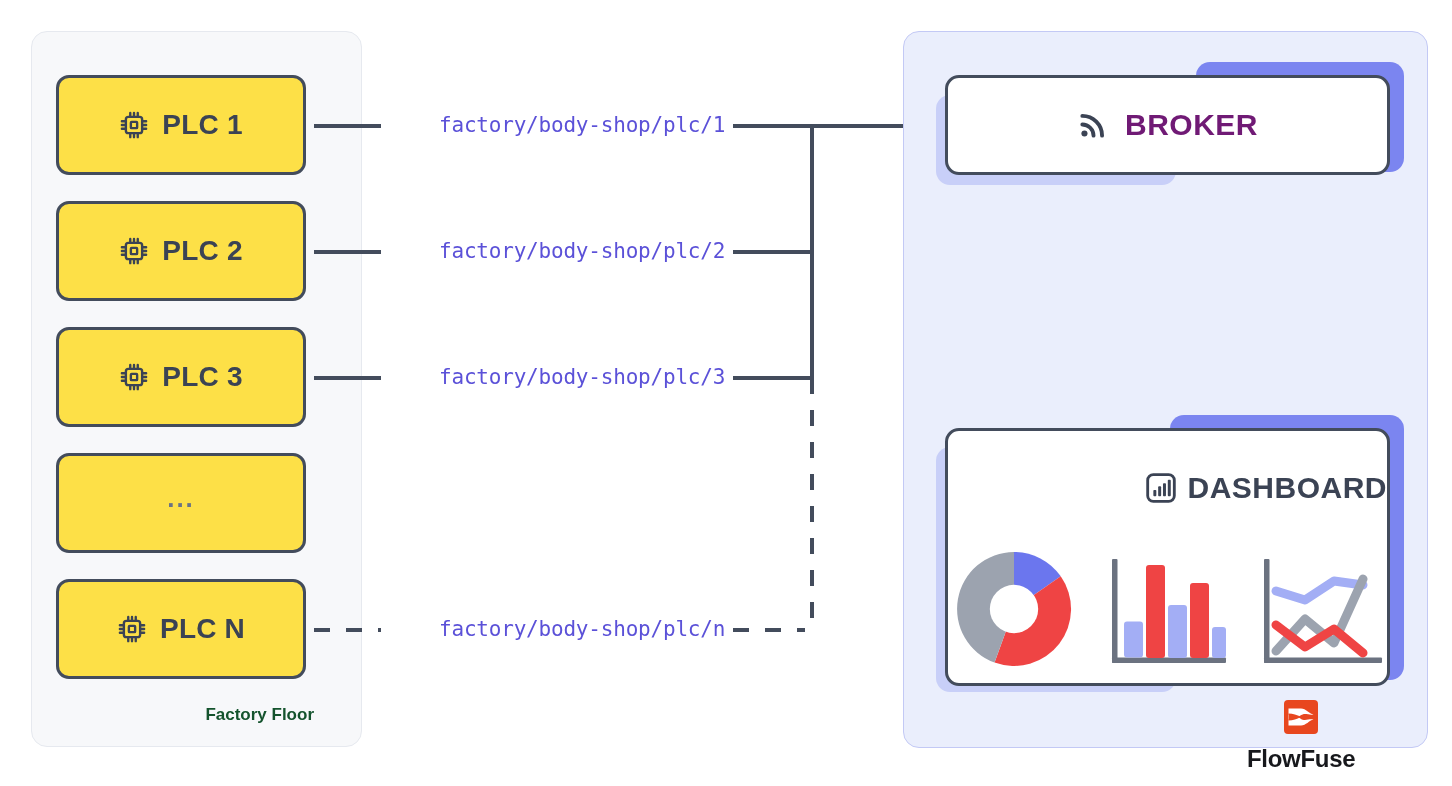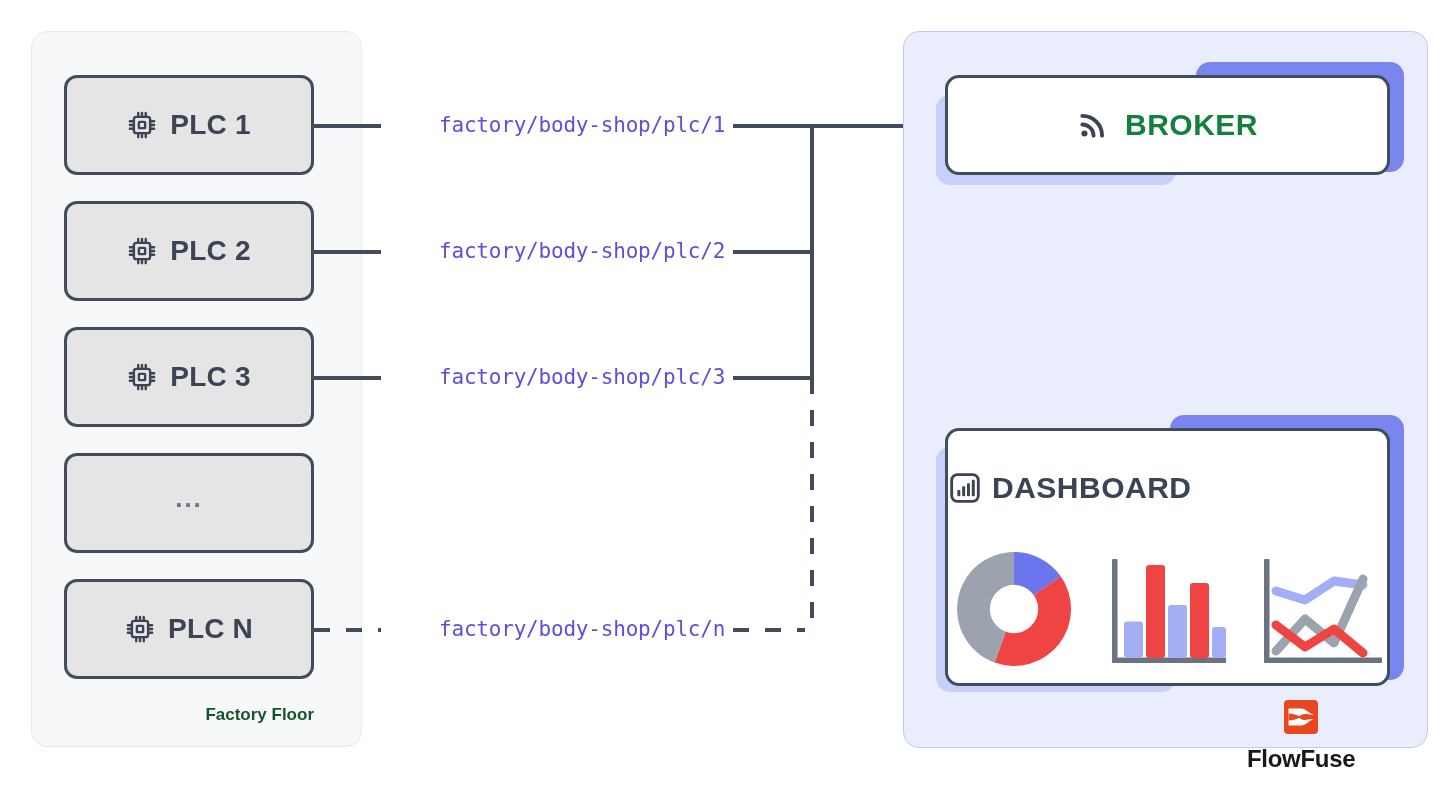--- a/index.html
+++ b/index.html
@@ -17,22 +17,22 @@
     box-sizing:border-box;
   }
   .panel-right{
     position:absolute;left:903px;top:31px;width:525px;height:717px;
     background:#eaeefc;border:1px solid #c3c9f5;border-radius:16px;
     box-sizing:border-box;
   }
 
   
   .plc{
-    position:absolute;left:64px;width:250px;height:100px;
-    background:#e5e5e5;border:3px solid #434c5c;border-radius:13px;
+    position:absolute;left:56px;width:250px;height:100px;
+    background:#fde047;border:3px solid #434c5c;border-radius:13px;
     box-sizing:border-box;
     display:flex;align-items:center;justify-content:center;gap:13px;
   }
   .plc-label{
     font-size:28px;font-weight:700;color:#3b4354;letter-spacing:.2px;
     white-space:nowrap;
   }
   .plc-dots{
     font-size:26px;font-weight:700;color:#6b7384;letter-spacing:2px;
     line-height:1;padding-bottom:10px;
@@ -61,27 +61,27 @@
   }
   .shadow-strong{
     position:absolute;background:#7b85f0;border-radius:14px;z-index:1;
   }
   .shadow-soft{
     position:absolute;background:#c8cff8;border-radius:14px;z-index:1;
   }
 
   .card-broker{left:945px;top:75px;width:445px;height:100px;
     display:flex;align-items:center;justify-content:center;gap:16px;}
-  .broker-label{font-size:30px;font-weight:700;color:#15803d;letter-spacing:.5px;}
+  .broker-label{font-size:30px;font-weight:700;color:#701a75;letter-spacing:.5px;}
   .rss-ico{width:32px;height:32px;display:block;}
 
   .card-dash{left:945px;top:428px;width:445px;height:258px;}
   .dash-head{
     position:absolute;left:0;top:40px;width:100%;
-    display:flex;align-items:center;justify-content:flex-start;gap:10px;
+    display:flex;align-items:center;justify-content:flex-end;gap:10px;
   }
   .dash-label{font-size:30px;font-weight:700;color:#3b4354;letter-spacing:.5px;}
   .dash-ico{width:34px;height:34px;display:block;}
   .dash-charts{
     position:absolute;left:0;top:110px;width:100%;height:130px;
     display:flex;align-items:flex-end;justify-content:center;gap:34px;
   }
 
   
   .ff{

